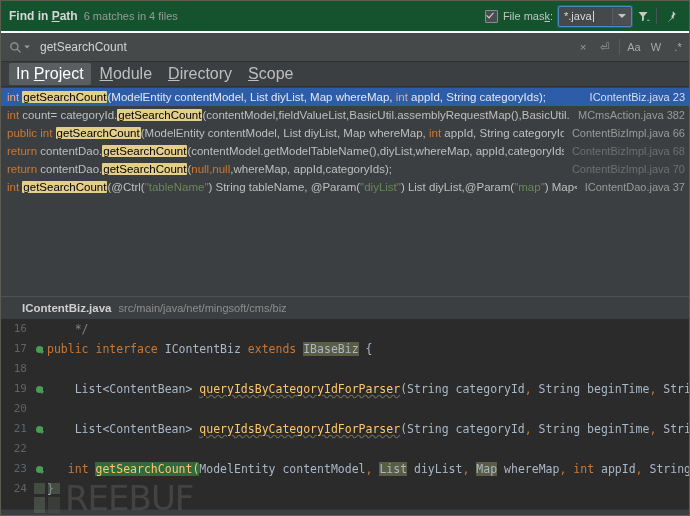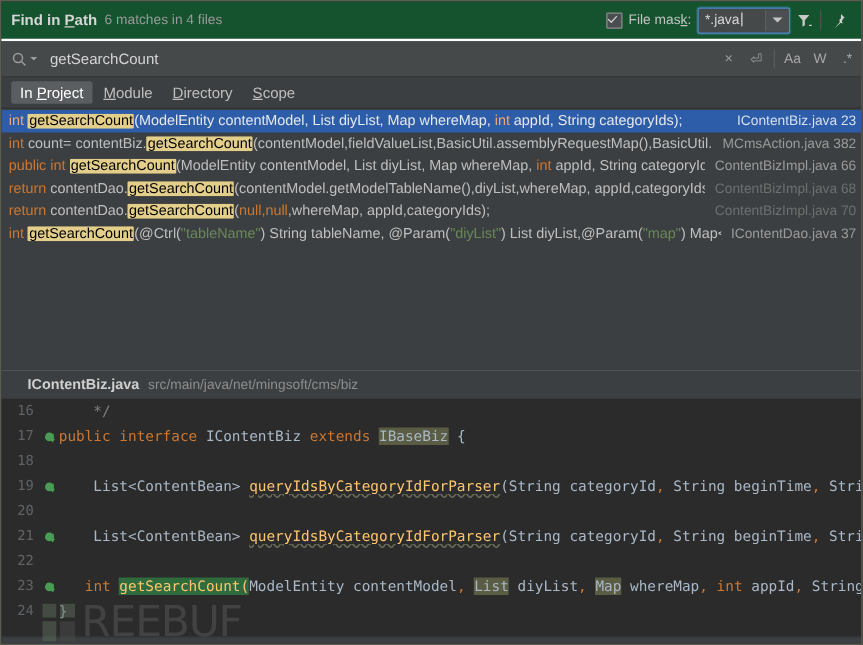--- a/index.html
+++ b/index.html
@@ -47,21 +47,21 @@
   .search-text{margin-left:9px;font-size:12px;color:#d4d4d4;}
   .srow-spacer{flex:1;}
   .sico{width:22px;height:24px;display:flex;align-items:center;justify-content:center;
         color:#9b9b9b;font-size:11.5px;}
   .sico.tg{font-size:11px;color:#a8a8a8;}
   .srow-sep{width:1px;height:16px;background:#585b5c;margin:0 3px;}
 
   
   .tabs{height:24px;display:flex;align-items:center;padding-left:8px;gap:2px;
         background:#3c3f41;border-bottom:1px solid #2f3133;}
-  .tab{font-size:12px;color:#bfbfbf;padding:2px 7px;border-radius:2px;white-space:nowrap;}
+  .tab{font-size:16px;color:#bfbfbf;padding:2px 7px;border-radius:2px;white-space:nowrap;}
   .tab u{text-decoration:underline;}
   .tab.sel{background:#5b5e60;color:#ffffff;}
 
   
   .results{background:#3c3f41;padding-top:1px;height:150px;overflow:hidden;}
   .res-row{height:18px;display:flex;align-items:center;padding:0 4px 0 6px;
            white-space:nowrap;overflow:hidden;font-size:11.5px;}
   .res-row.sel{background:#2d5ca8;}
   .res-code{flex:1;overflow:hidden;text-overflow:clip;white-space:nowrap;}
   .res-file{margin-left:8px;color:#9a9a9a;font-size:11px;white-space:nowrap;flex:none;}
@@ -184,21 +184,21 @@
     <span class="tab"><u>D</u>irectory</span>
     <span class="tab"><u>S</u>cope</span>
   </div>
 
   <div class="results" id="results-list">
       <div class="res-row sel">
         <span class="res-code"><span class="k-kw">int </span><span class="hl">getSearchCount</span><span class="k-pl">(ModelEntity contentModel, List diyList, Map whereMap, </span><span class="k-kw">int </span><span class="k-pl">appId, String categoryIds);</span></span>
         <span class="res-file">IContentBiz.java 23</span>
       </div>
       <div class="res-row">
-        <span class="res-code"><span class="k-kw">int </span><span class="k-pl">count= contentBiz.</span><span class="hl">getSearchCount</span><span class="k-pl">(contentModel,fieldValueList,BasicUtil.assemblyRequestMap(),BasicUtil.getA</span></span>
+        <span class="res-code"><span class="k-kw">int </span><span class="k-pl">count= categoryId.</span><span class="hl">getSearchCount</span><span class="k-pl">(contentModel,fieldValueList,BasicUtil.assemblyRequestMap(),BasicUtil.getA</span></span>
         <span class="res-file">MCmsAction.java 382</span>
       </div>
       <div class="res-row">
         <span class="res-code"><span class="k-kw">public int </span><span class="hl">getSearchCount</span><span class="k-pl">(ModelEntity contentModel, List diyList, Map whereMap, </span><span class="k-kw">int </span><span class="k-pl">appId, String categoryIds)</span></span>
         <span class="res-file">ContentBizImpl.java 66</span>
       </div>
       <div class="res-row dim">
         <span class="res-code"><span class="k-kw">return </span><span class="k-pl">contentDao.</span><span class="hl">getSearchCount</span><span class="k-pl">(contentModel.getModelTableName(),diyList,whereMap, appId,categoryIds);</span></span>
         <span class="res-file">ContentBizImpl.java 68</span>
       </div>

